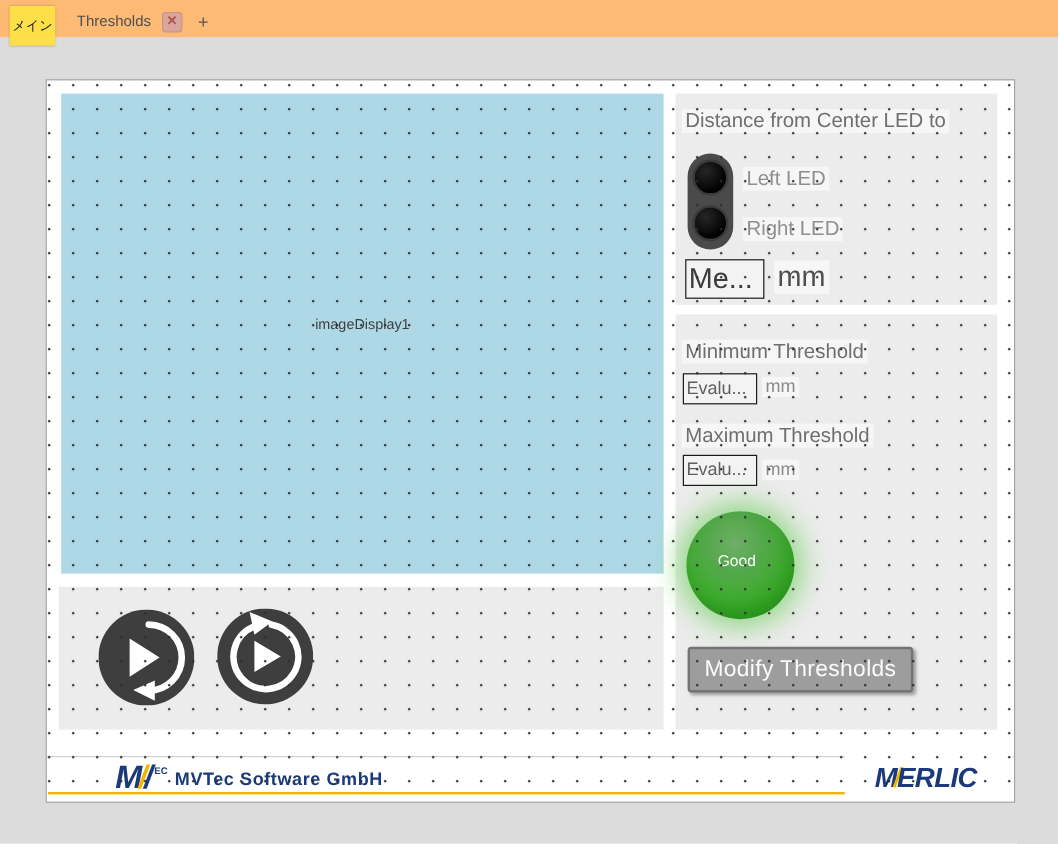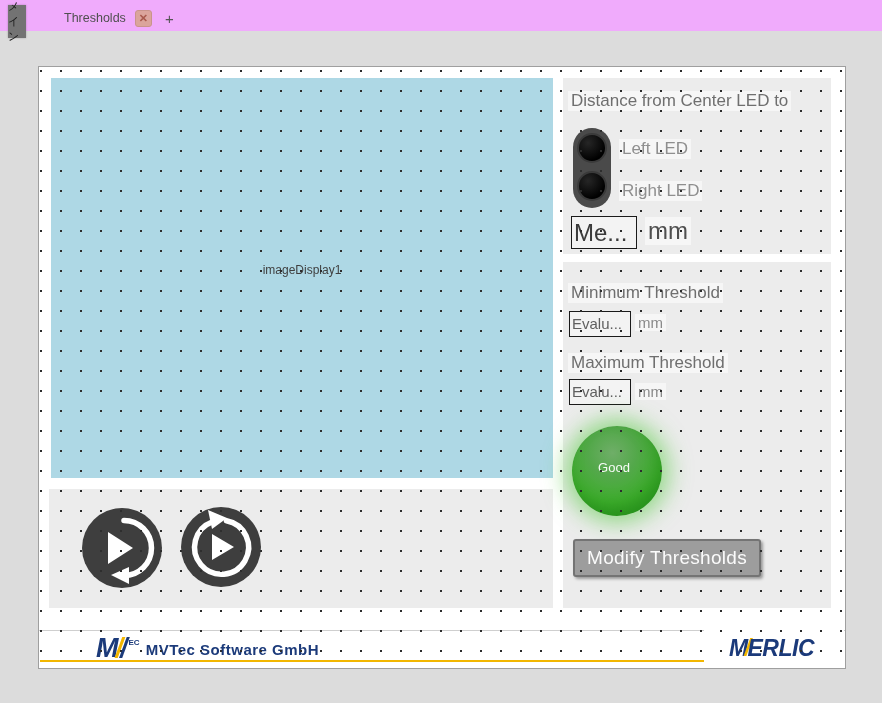--- a/index.html
+++ b/index.html
@@ -2,23 +2,23 @@
 <html><head>
 <meta charset="utf-8">
 <style>
   html,body{margin:0;padding:0;}
   body{
     width:882px;height:703px;position:relative;overflow:hidden;
     background:#dcdcdc;
     font-family:"Liberation Sans", sans-serif;
   }
   
-  .tabbar{position:absolute;left:0;top:0;right:0;height:31px;background:#f0abfc;}
+  .tabbar{position:absolute;left:0;top:0;right:0;height:31px;background:#fdba74;}
   .tab-active{
-    position:absolute;left:8px;top:5px;width:18px;height:33px;background:#737373;
+    position:absolute;left:8px;top:5px;width:38px;height:33px;background:#fde047;
     z-index:5;display:flex;align-items:center;justify-content:center;
     font-size:11px;color:#1a1a1a;box-shadow:0 0 2px rgba(0,0,0,.25);
   }
   .tab-thresholds{
     position:absolute;left:64px;top:5px;height:26px;display:flex;align-items:center;gap:9px;
     font-size:12.5px;color:#4f4f4f;
   }
   .close-icon{
     width:17px;height:17px;border-radius:3px;background:#dba49c;border:1px solid #c9948b;
     color:#a85a4e;font-size:11px;font-weight:bold;line-height:15px;text-align:center;

